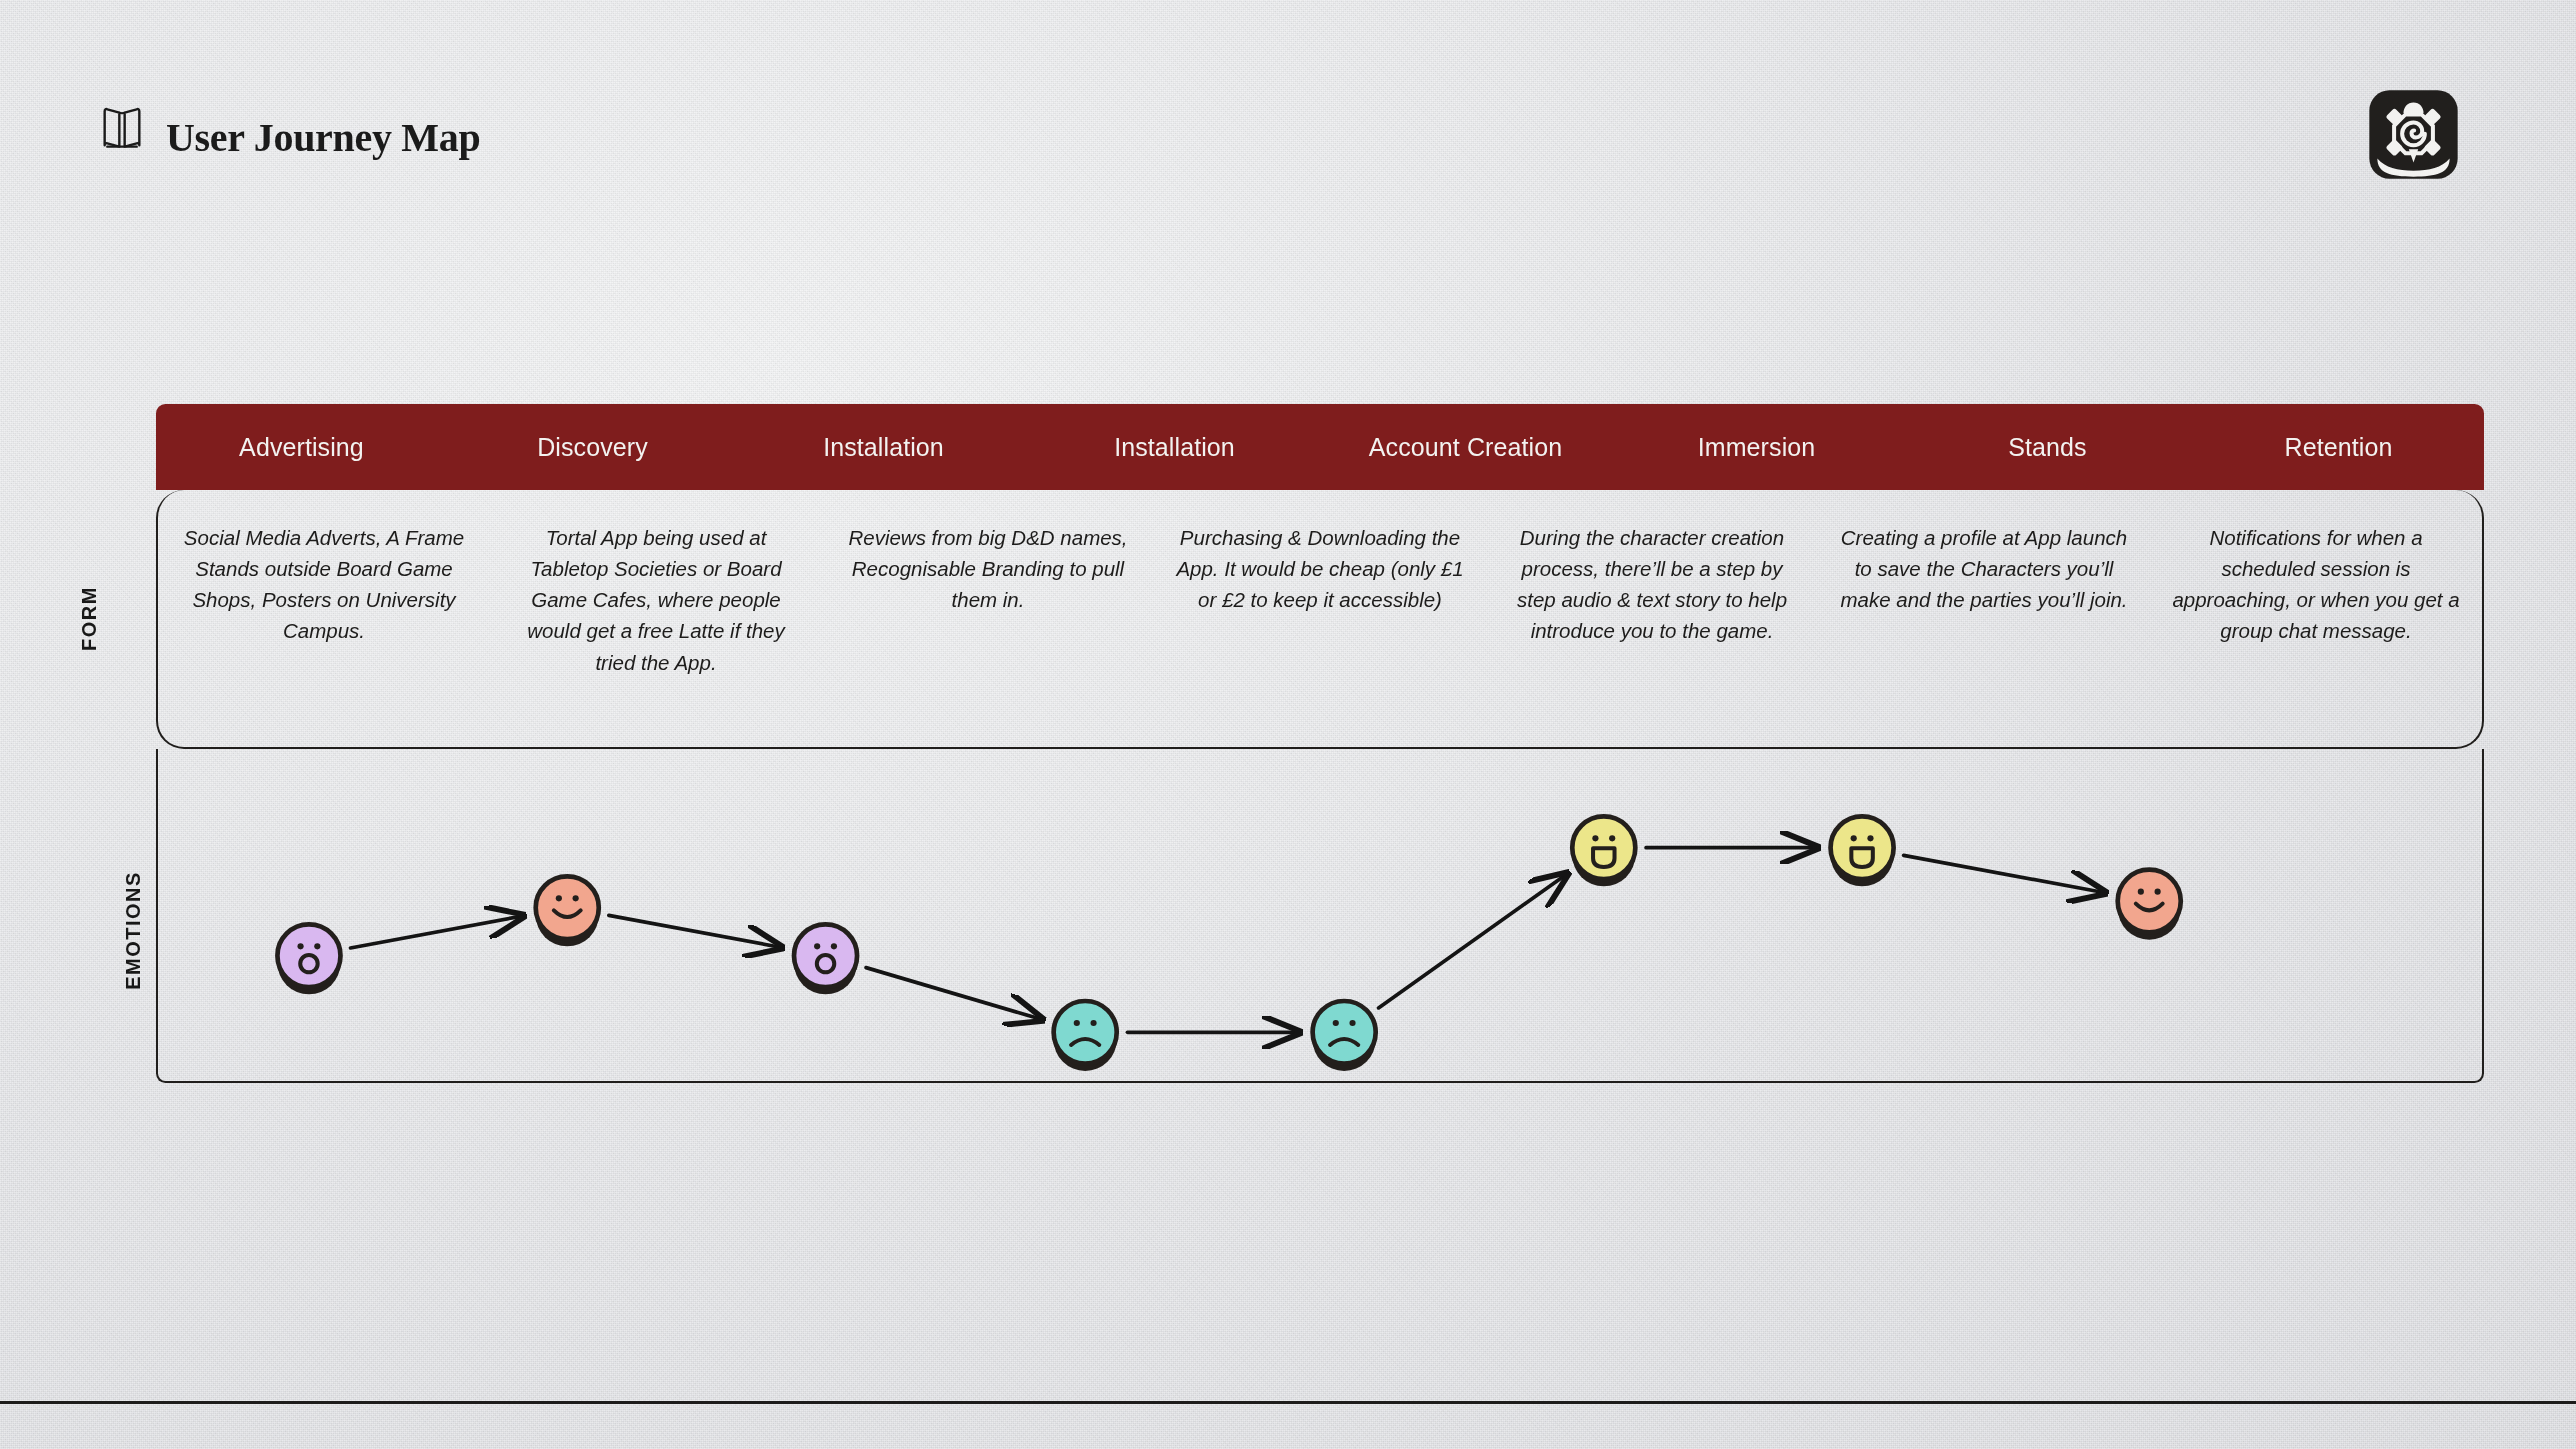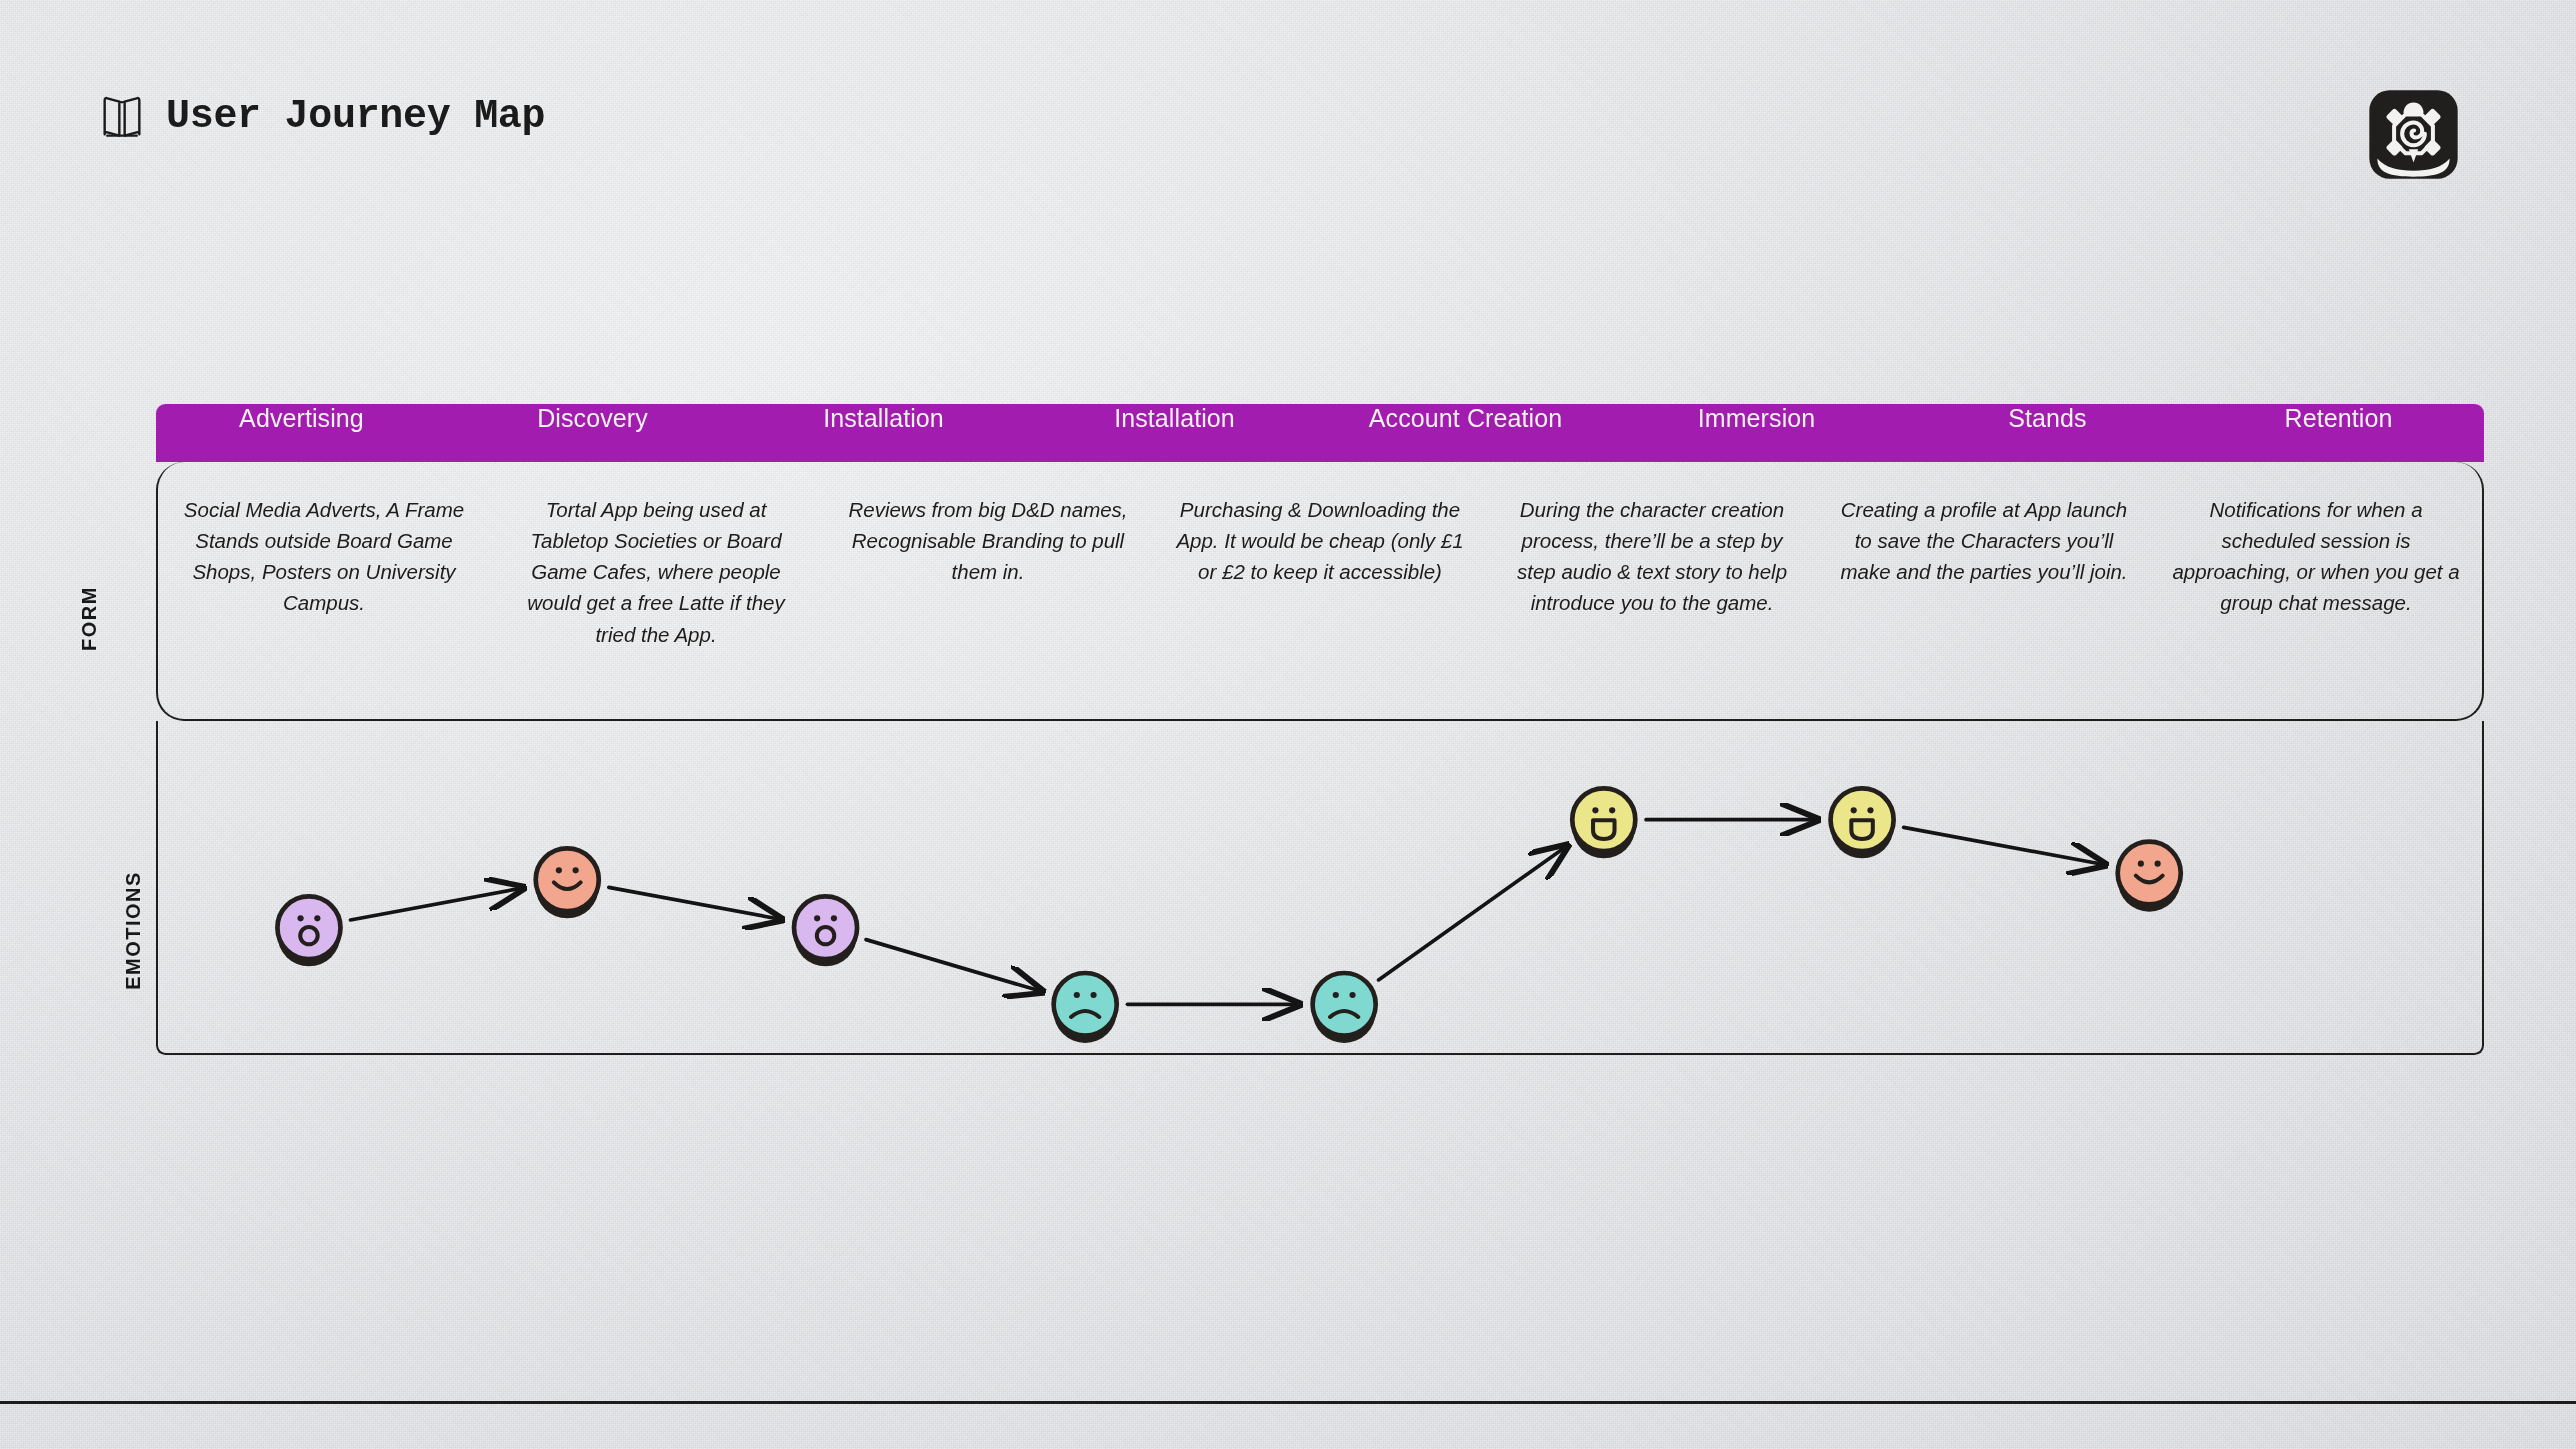--- a/index.html
+++ b/index.html
@@ -27,51 +27,52 @@
   .page-header {
     position: absolute;
     left: 101px;
     top: 94px;
     display: flex;
     align-items: center;
     gap: 23px;
   }
   .book-icon { width: 42px; height: 44px; flex: 0 0 auto; display:block; }
   .page-title {
-    font-family: Liberation Mono, monospace;
+    font-family: Liberation Serif, serif;
     font-weight: bold;
     font-size: 40px;
     letter-spacing: -0.3px;
     color: #1b1b1b;
     white-space: nowrap;
+    margin-top: 20px;
   }
 
   .app-logo {
     position: absolute;
     right: 117px;
     top: 89px;
     width: 91px;
     height: 91px;
   }
   .app-logo svg { display: block; width: 100%; height: 100%; }
 
   
   .journey {
     position: absolute;
     left: 156px;
     top: 404px;
     width: 2328px;
   }
 
   .stage-header-bar {
-    background: #a21caf;
+    background: #7f1d1d;
     border-radius: 9.4px 9.4px 0 0;
     display: flex;
-    height: 58px;
-    align-items: flex-start;
+    height: 86px;
+    align-items: center;
   }
   .stage-header-cell {
     flex: 1 1 0;
     text-align: center;
     color: #f3f2f0;
     font-size: 25px;
     font-weight: 300;
     font-stretch: condensed;
     letter-spacing: 0.1px;
     white-space: nowrap;

